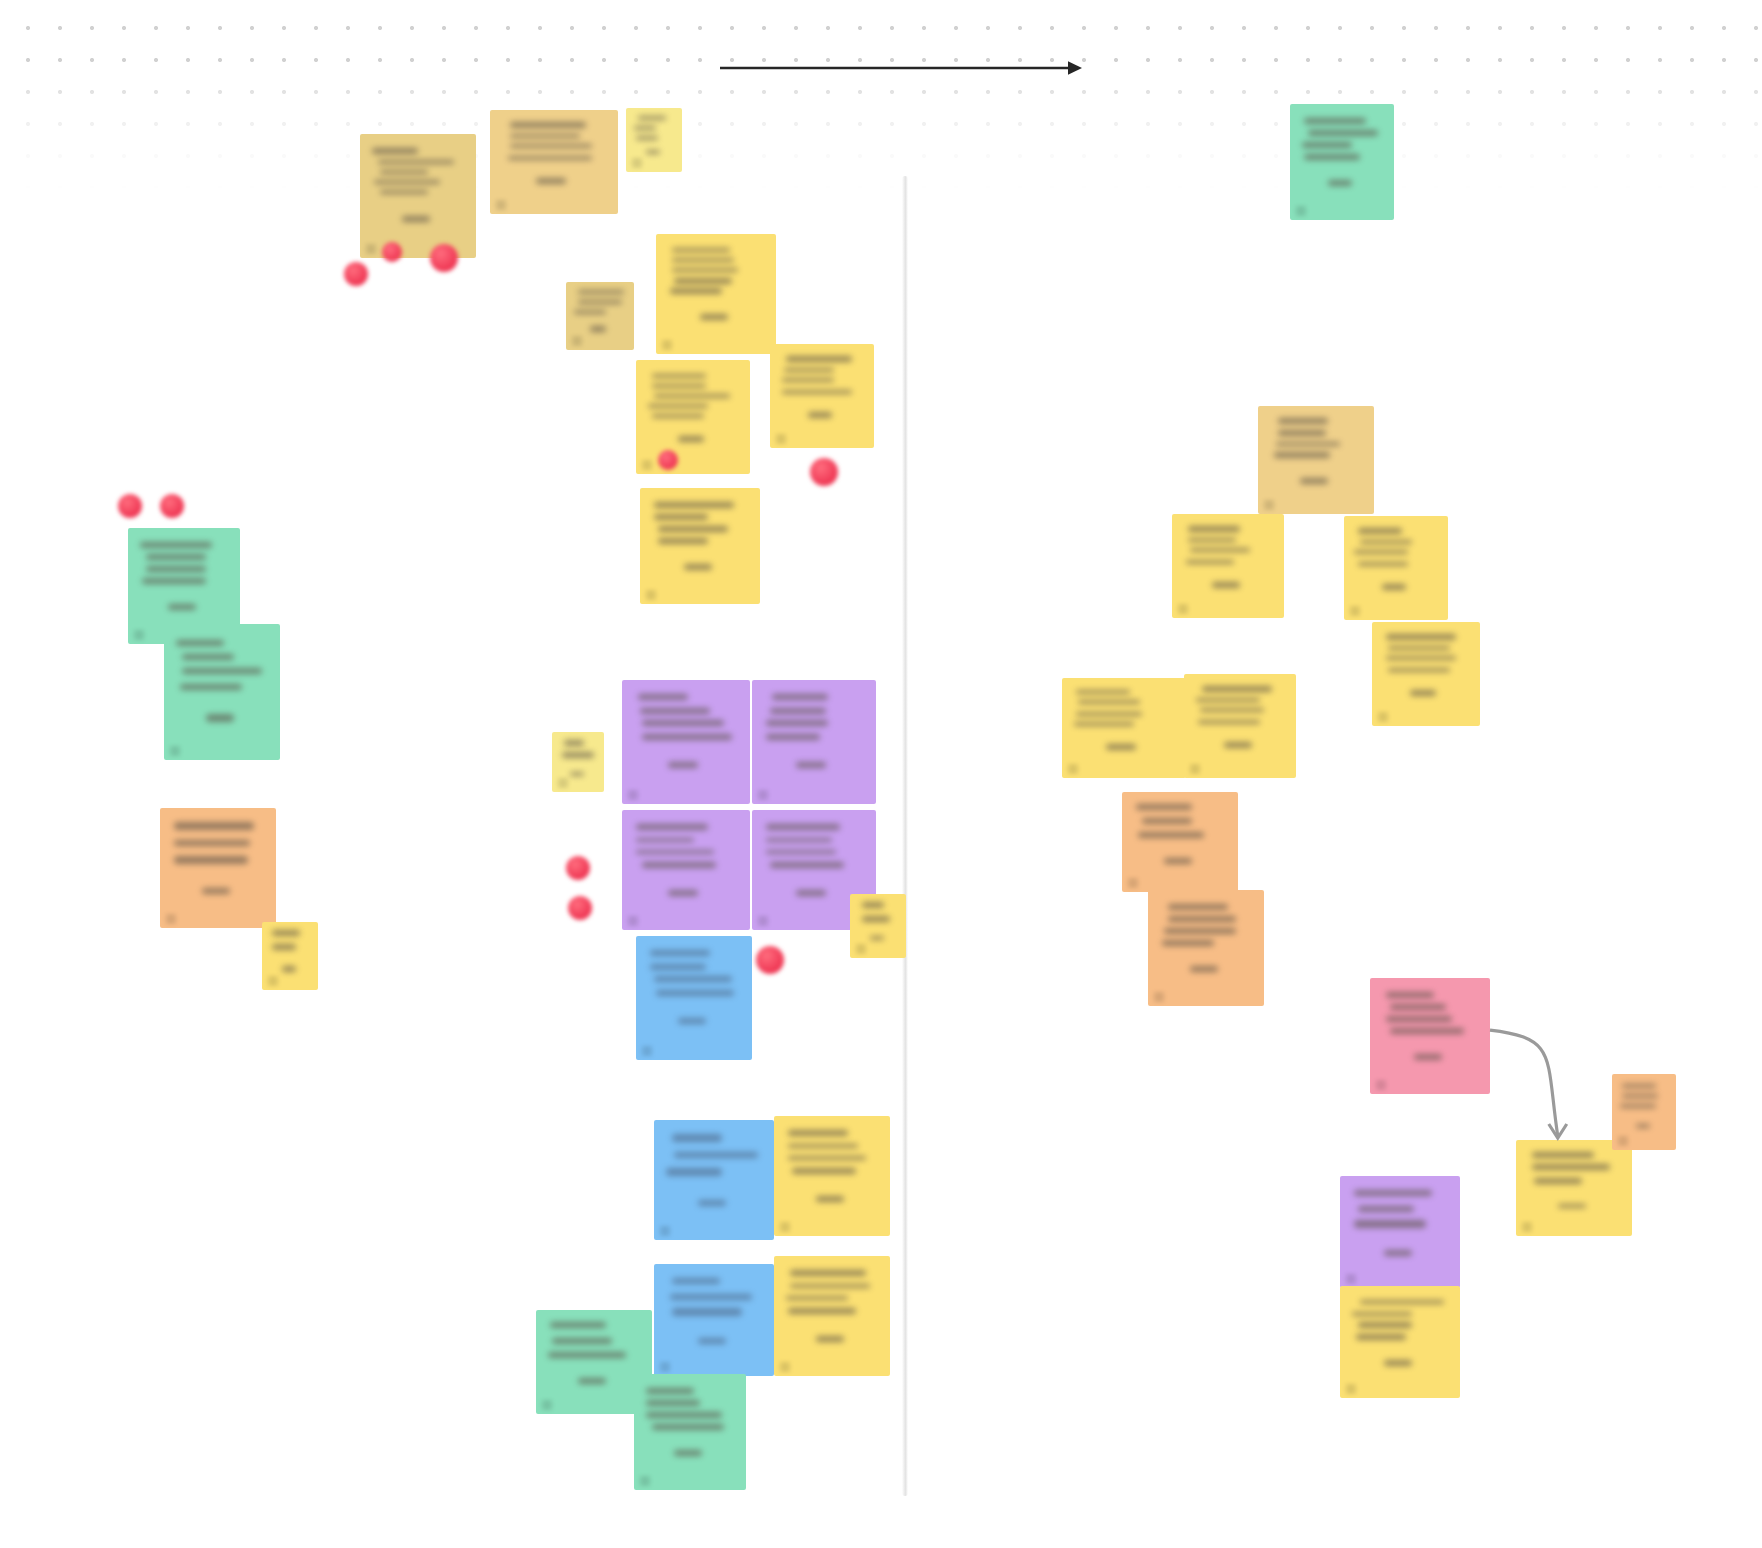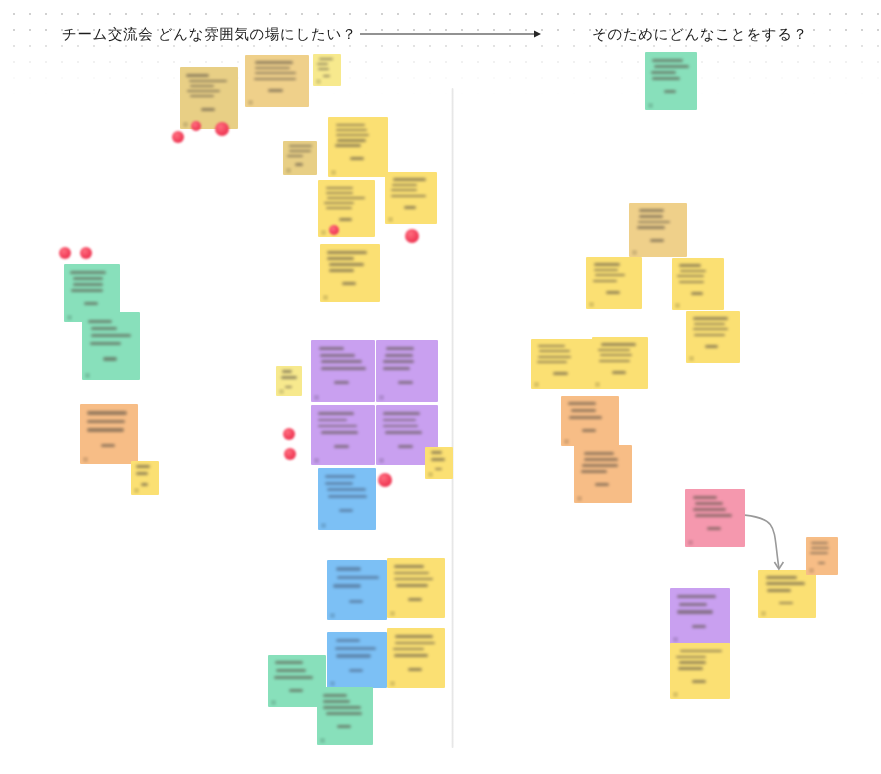--- a/index.html
+++ b/index.html
@@ -78,22 +78,20 @@
 </style>
 </head>
 <body>
 
 <div id="board">
 
   <div class="grid-dots"></div>
 
   <div class="divider"></div>
 
-  <div class="hdr" id="hdr-left">チーム交流会 どんな雰囲気の場にしたい？</div>
-  <div class="hdr" id="hdr-right">そのためにどんなことをする？</div>
 
   <svg class="hdr-arrow" viewBox="0 0 182 12">
     <line x1="0" y1="6" x2="176" y2="6" stroke="#262626" stroke-width="1.2"></line>
     <path d="M174 2.6 L181 6 L174 9.4 Z" fill="#262626"></path>
   </svg>
 
   <div id="layer-notes">
       <div class="note dark" style="left: 180px; top: 67px; width: 58px; height: 62px; background: rgb(232, 207, 133);">
         <span class="ln" style="left: 5.8px; top: 7.44px; width: 23.2px; height: 2.2px;"></span>
         <span class="ln" style="left: 8.68198px; top: 12.648px; width: 38.4691px; height: 2.2px;"></span>

